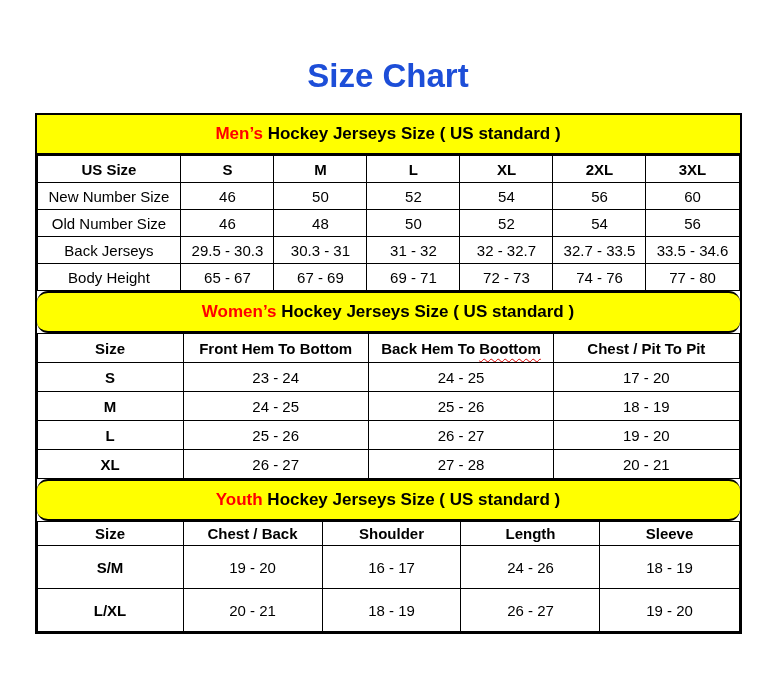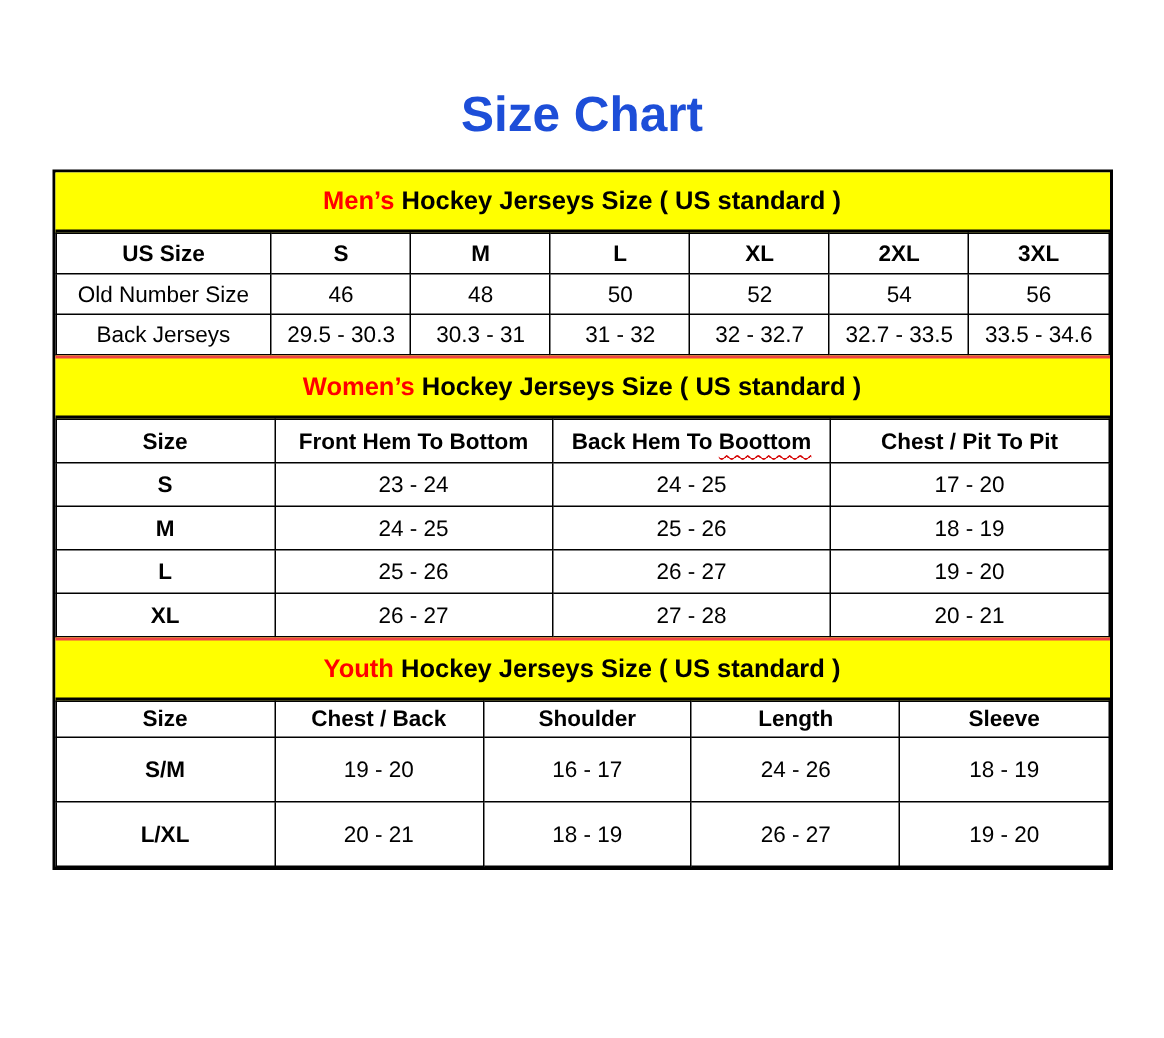--- a/index.html
+++ b/index.html
@@ -24,21 +24,21 @@
     background: #fff;
   }
   .band {
     background: #ffff00;
     text-align: center;
     font-weight: 700;
     font-size: 17px;
     padding: 9px 0;
     border-bottom: 2px solid #000;
   }
-  .section + .section .band { border-top: 2px solid #ef4444; }
+  .section + .section .band { border-top: 2px solid #000000; border-radius: 11px; }
   .accent { color: #ff0000; }
   table.tbl {
     width: 100%;
     border-collapse: collapse;
     table-layout: fixed;
   }
   .tbl th, .tbl td {
     border: 1px solid #000;
     text-align: center;
     vertical-align: middle;
@@ -85,36 +85,54 @@
               <th>S</th>
               <th>M</th>
               <th>L</th>
               <th>XL</th>
               <th>2XL</th>
               <th>3XL</th>
             </tr>
           </thead>
           <tbody>
             <tr>
+              <th class="row-label">New Number Size</th>
+              <td>46</td>
+              <td>50</td>
+              <td>52</td>
+              <td>54</td>
+              <td>56</td>
+              <td>60</td>
+            </tr>
+            <tr>
               <th class="row-label">Old Number Size</th>
               <td>46</td>
               <td>48</td>
               <td>50</td>
               <td>52</td>
               <td>54</td>
               <td>56</td>
             </tr>
             <tr>
               <th class="row-label">Back Jerseys</th>
               <td>29.5 - 30.3</td>
               <td>30.3 - 31</td>
               <td>31 - 32</td>
               <td>32 - 32.7</td>
               <td>32.7 - 33.5</td>
               <td>33.5 - 34.6</td>
+            </tr>
+            <tr>
+              <th class="row-label">Body Height</th>
+              <td>65 - 67</td>
+              <td>67 - 69</td>
+              <td>69 - 71</td>
+              <td>72 - 73</td>
+              <td>74 - 76</td>
+              <td>77 - 80</td>
             </tr>
           </tbody>
         </table>
     </section>
 
     <section class="section">
       <div class="band"><span class="accent">Women’s</span><span> Hockey Jerseys Size ( US standard )</span></div>
       <table class="tbl tbl-womens">
         <colgroup>
             <col class="col-label">

